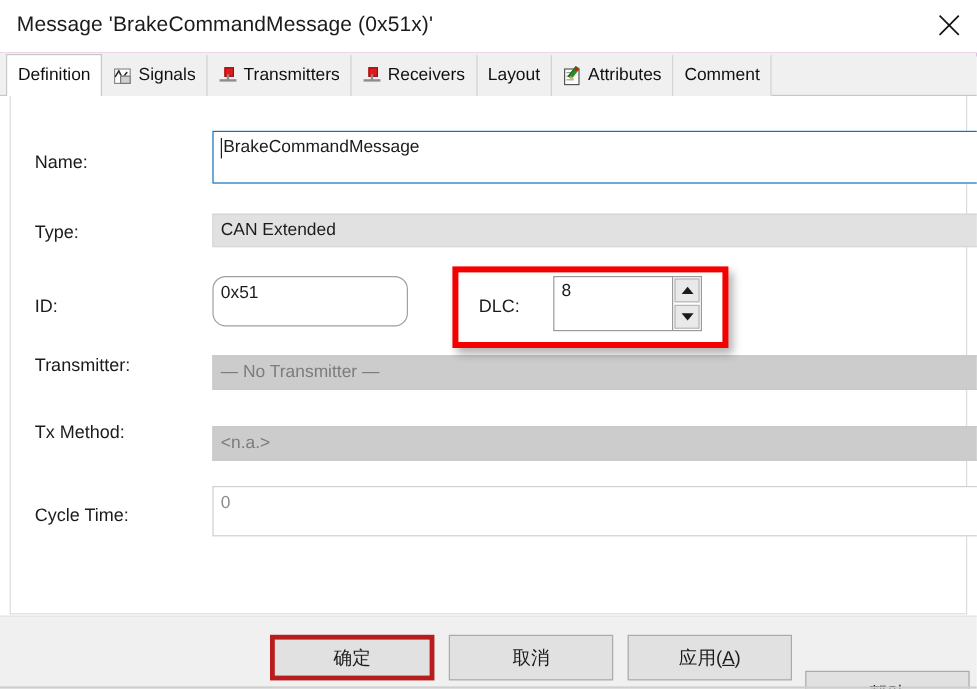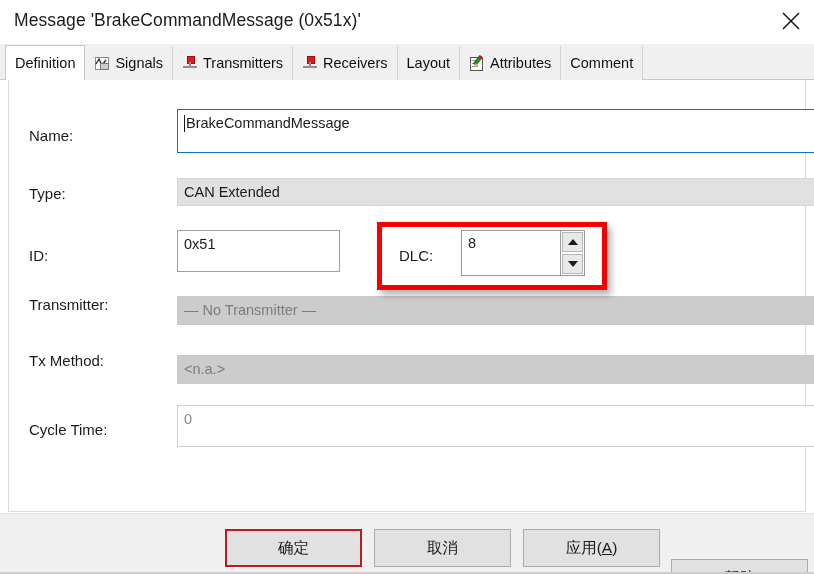--- a/index.html
+++ b/index.html
@@ -287,21 +287,21 @@
     border: 1px solid #ababab;
     font-size: 15.5px;
     color: #1b1b1b;
     display: flex;
     align-items: center;
     justify-content: center;
     cursor: default;
     font-family: "Liberation Sans", sans-serif;
   }
   .btn.default {
-    border: 2px solid #b91c1c;
+    border: 4px solid #b91c1c;
     align-items: center;
   }
   .btn u { text-decoration: underline; }
   .bottom-edge {
     position: absolute;
     left: 0; top: 572px; width: 814px; height: 2px;
     background: #cfcfcf;
   }
 </style>
 </head>
@@ -384,21 +384,21 @@
       <span class="caret"></span>
         <span>BrakeCommandMessage</span>
     </div>
 
     <div class="field-label" style="left:20px; top:105px;">Type:</div>
     <div class="field readonly-light" style="left:152px; top:98px; width:647px; height:28px;">
       <span>CAN Extended</span>
     </div>
 
     <div class="field-label" style="left:20px; top:167px;">ID:</div>
-    <div class="field edit" style="left:152px; top:150px; width:163px; height:42px;">
+    <div class="field edit" style="left:152px; top:150px; width:163px; height:42px;border-radius:11px;">
       <span>0x51</span>
     </div>
 
     <div class="dlc-label" style="left:390px; top:167px;">DLC:</div>
     <div class="spin-wrap" style="left:452px; top:150px; width:124px; height:46px;">
       <div class="spin-value">8</div>
       <div class="spin-btns">
         <div class="spin-btn">
           <span class="arrow-up"></span>
         </div>

